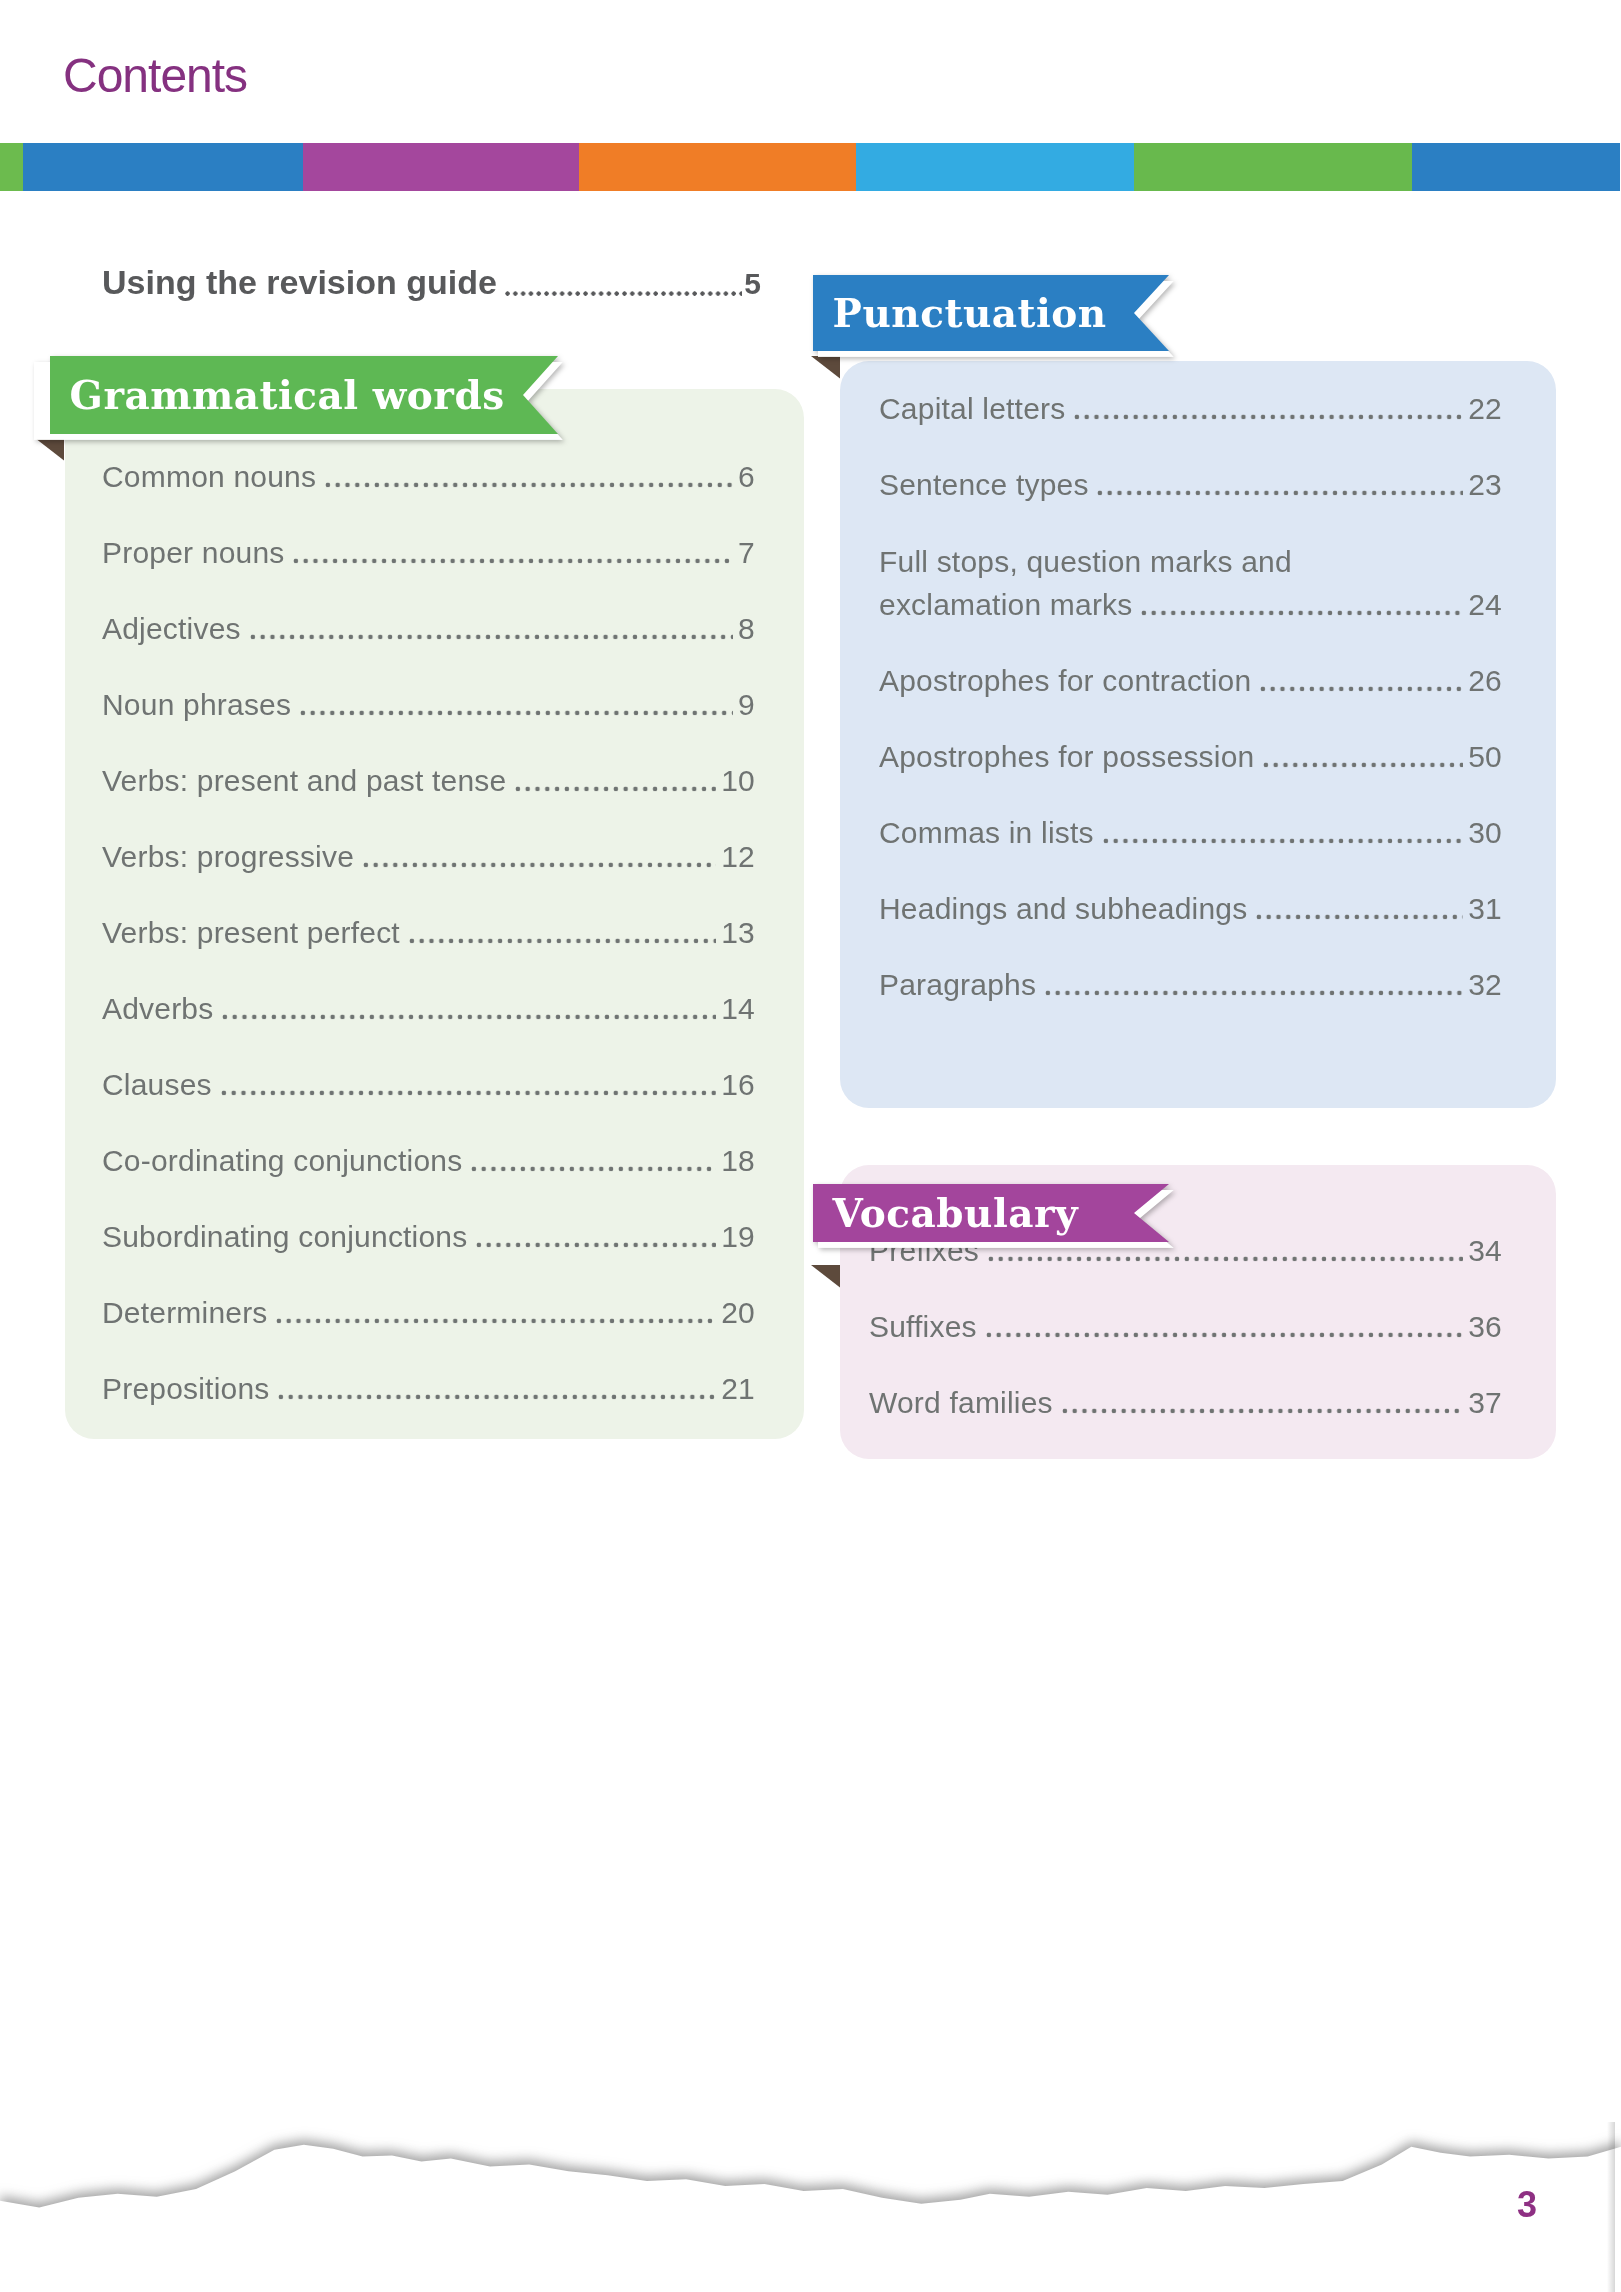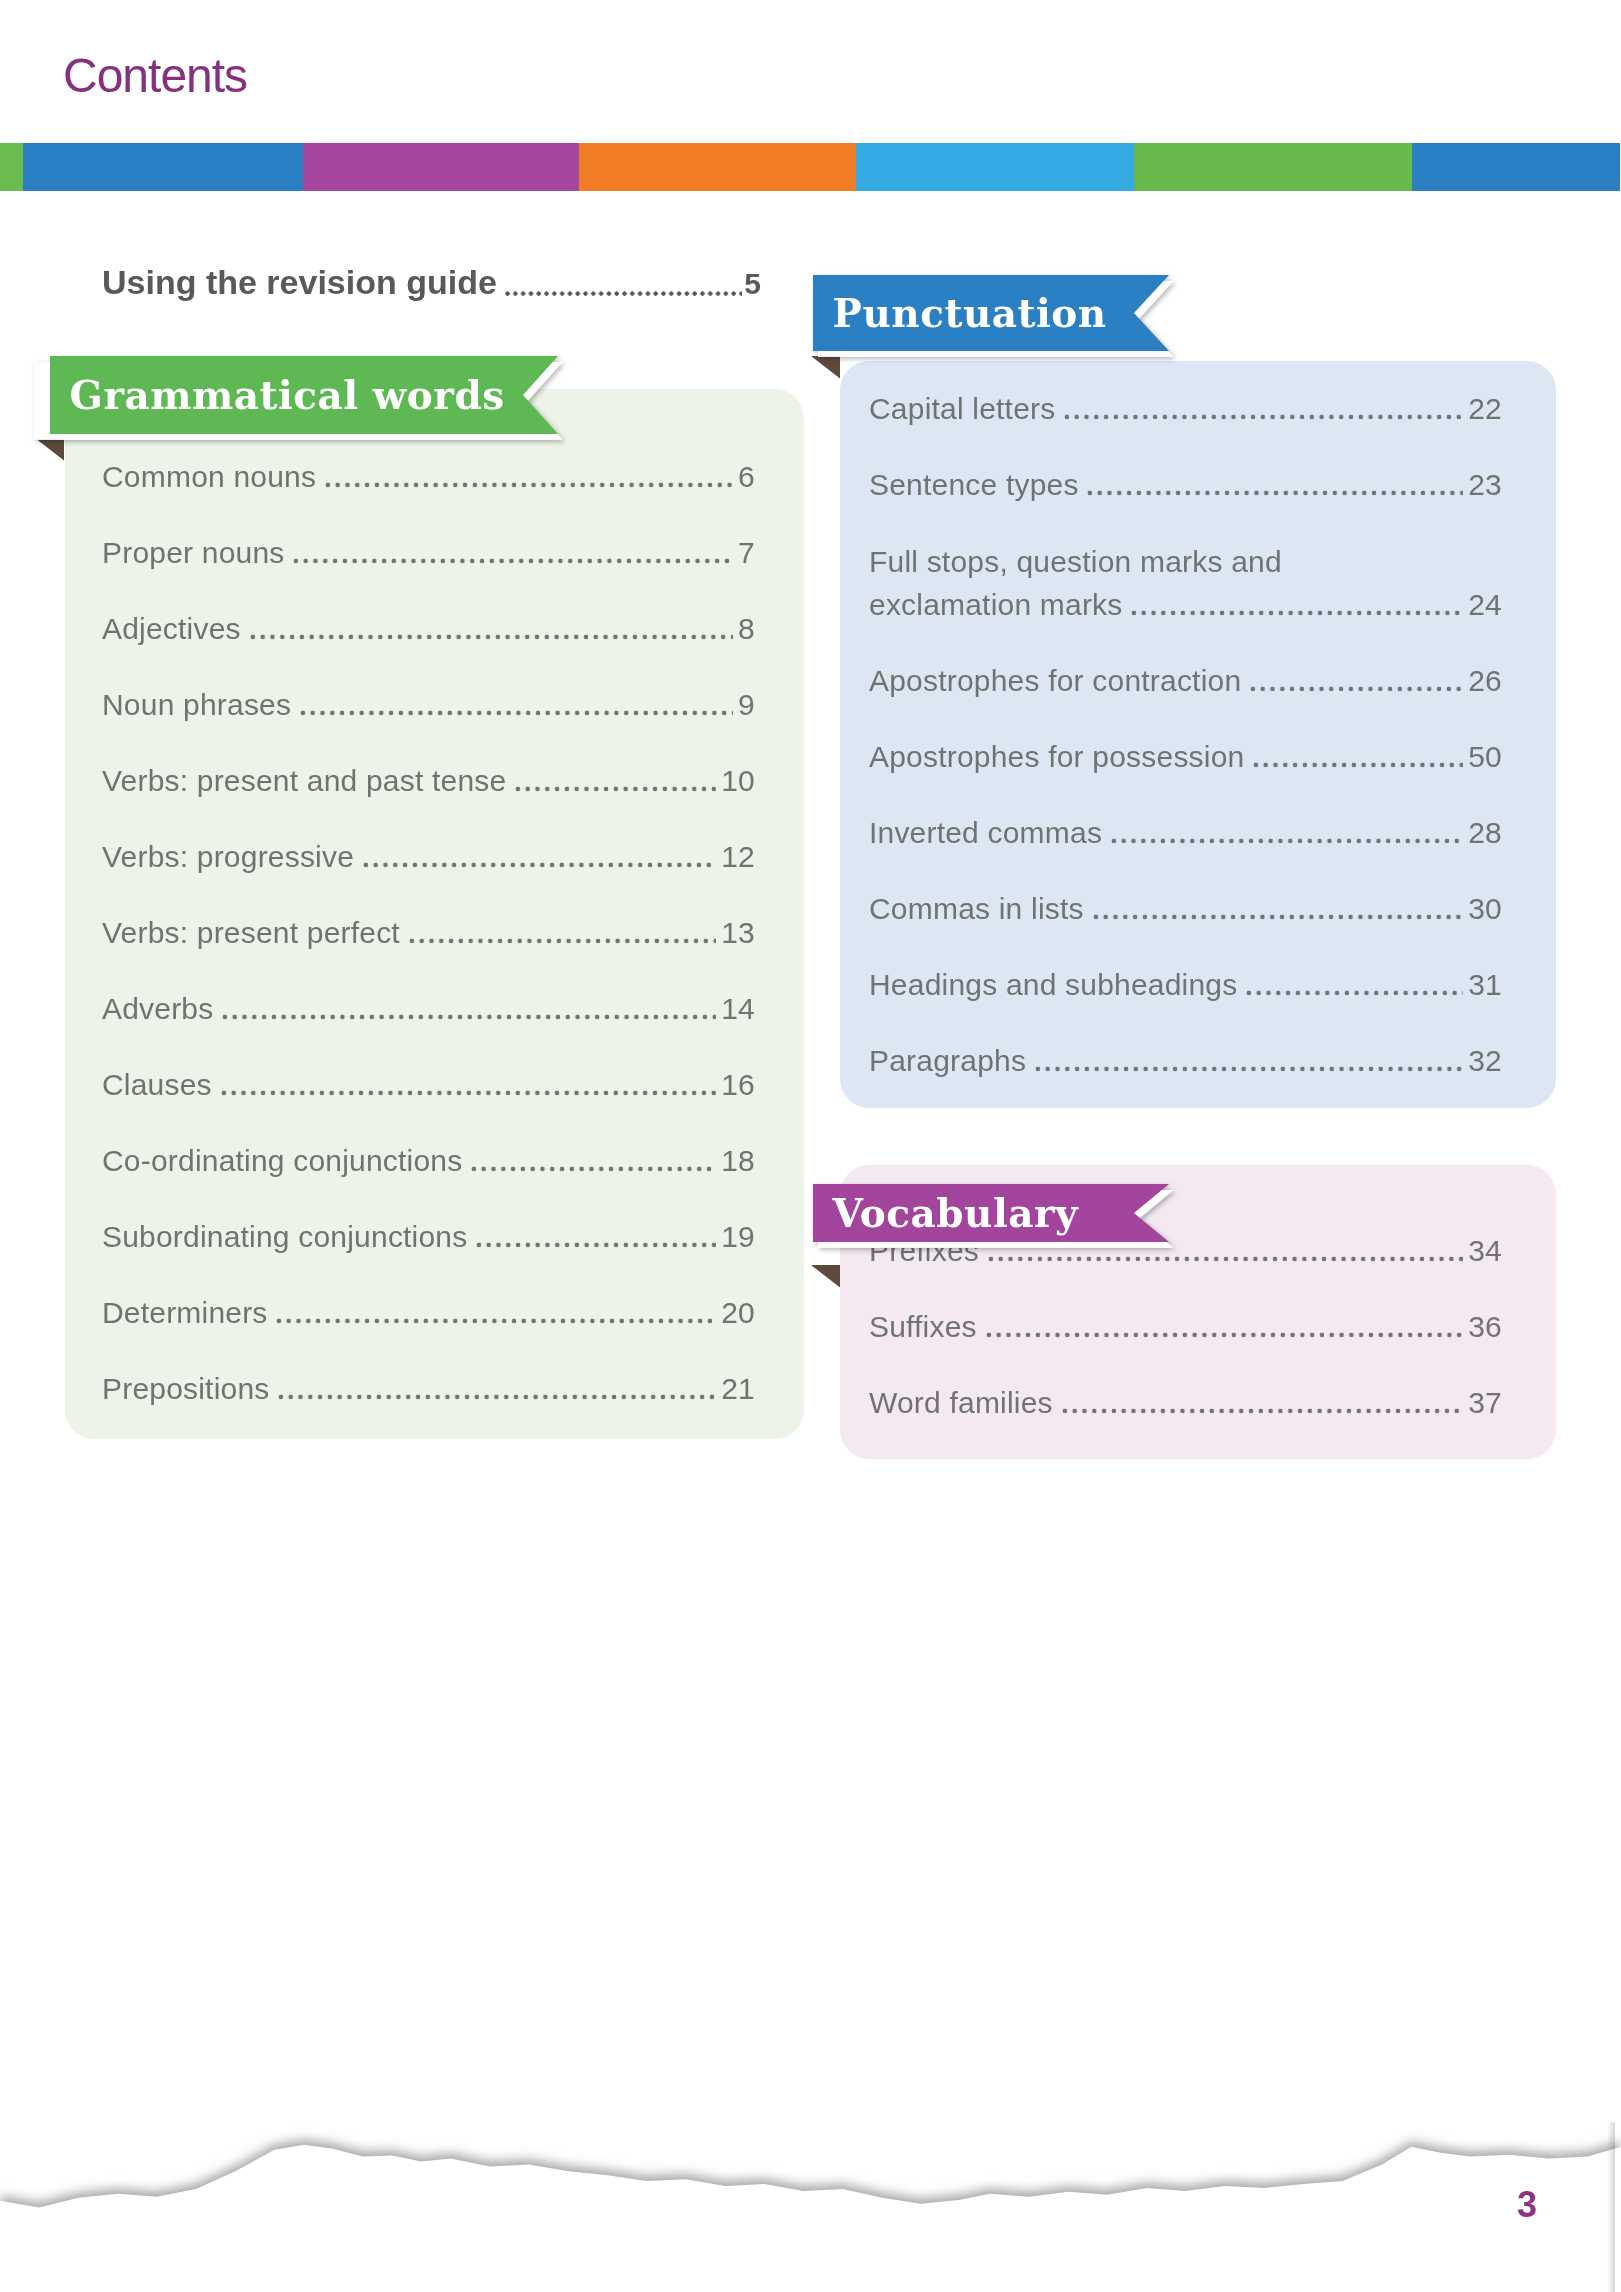--- a/index.html
+++ b/index.html
@@ -56,21 +56,21 @@
   }
 
   
   .panel{position:absolute;border-radius:29px;}
   #panel-grammatical{left:65px;top:389px;width:739px;height:1050px;background:var(--panel-green);}
   #panel-punctuation{left:840px;top:361px;width:716px;height:747px;background:var(--panel-blue);}
   #panel-vocabulary{left:840px;top:1165px;width:716px;height:294px;background:var(--panel-pink);}
 
   .toc-list{position:absolute;box-sizing:border-box;width:100%;}
   #panel-grammatical .toc-list{padding:71px 49px 0 37px;}
-  #panel-punctuation .toc-list{padding:31px 54px 0 29px;}
+  #panel-punctuation .toc-list{padding:31px 54px 0 39px;}
   #panel-vocabulary  .toc-list{padding:69px 54px 0 29px;}
 
   .toc-row{
     display:flex;align-items:baseline;
     font-size:30px;color:var(--item-gray);letter-spacing:0.2px;
     line-height:33px;margin-bottom:43px;
   }
   .toc-row.cont{margin-bottom:9.8px;margin-top:44px;}
   .toc-row .label{white-space:normal;}
   .toc-row .leader{
@@ -217,25 +217,20 @@
             <span class="label">Apostrophes for contraction</span>
             <span class="leader"></span>
             <span class="num">26</span>
           </div>
           <div class="toc-row">
             <span class="label">Apostrophes for possession</span>
             <span class="leader"></span>
             <span class="num">50</span>
           </div>
           <div class="toc-row">
-            <span class="label">Inverted commas</span>
-            <span class="leader"></span>
-            <span class="num">28</span>
-          </div>
-          <div class="toc-row">
             <span class="label">Commas in lists</span>
             <span class="leader"></span>
             <span class="num">30</span>
           </div>
           <div class="toc-row">
             <span class="label">Headings and subheadings</span>
             <span class="leader"></span>
             <span class="num">31</span>
           </div>
           <div class="toc-row">

